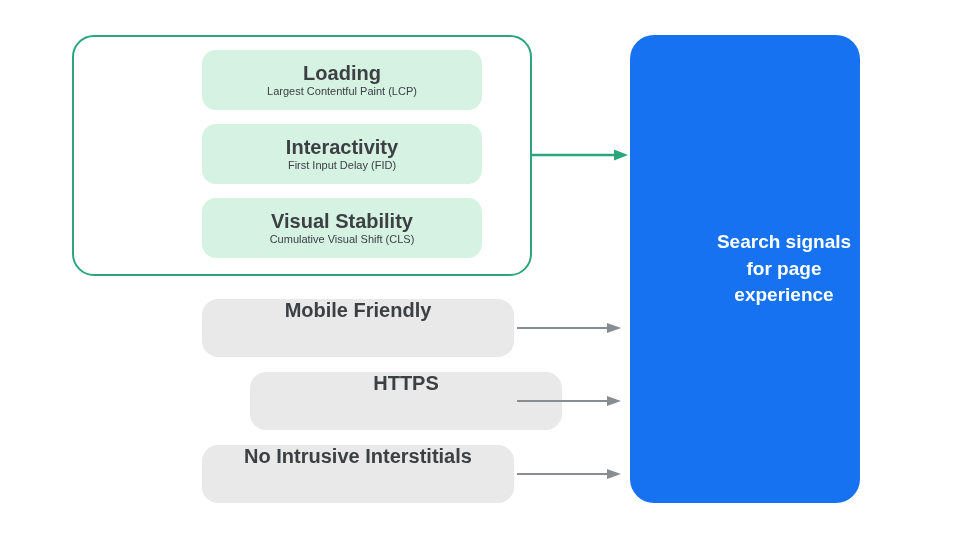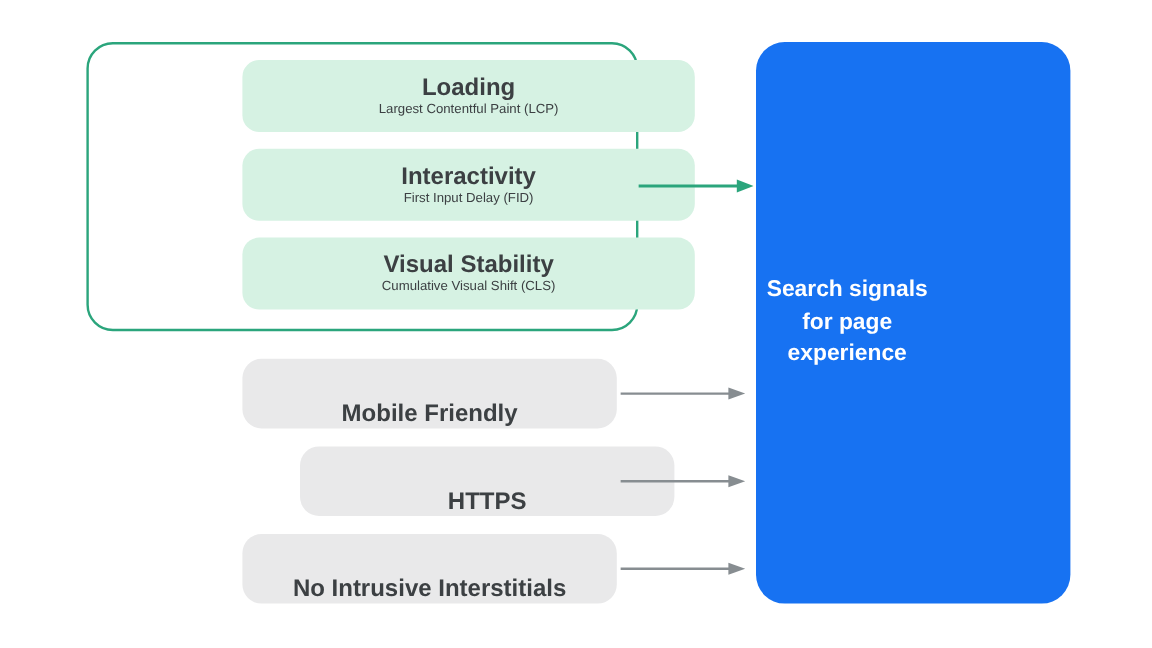--- a/index.html
+++ b/index.html
@@ -31,54 +31,54 @@
   .cwv-label{
     position:absolute;left:0;top:0;
     width:128px;height:100%;
     display:flex;align-items:center;justify-content:center;
     color:var(--teal);
     font-size:23px;font-weight:700;line-height:1.35;
     text-align:center;
   }
   .cwv-label span{display:block;width:78px;}
   .metric-card{
-    position:absolute;left:128px;width:377px;height:60px;
+    position:absolute;left:128px;width:280px;height:60px;
     background:var(--light-green);
     border-radius:14px;
     display:flex;flex-direction:column;align-items:center;justify-content:center;
     text-align:center;
   }
   .metric-card.m0{top:13px;}
   .metric-card.m1{top:87px;}
   .metric-card.m2{top:161px;}
   .metric-title{
     font-size:20px;font-weight:600;color:var(--text-dark);line-height:1.15;
   }
   .metric-subtitle{
     font-size:11px;font-weight:400;color:var(--text-dark);line-height:1.25;
   }
   
   .signal-pill{
     position:absolute;left:202px;width:312px;height:58px;
     background:var(--gray-pill);
     border-radius:16px;
-    display:flex;align-items:flex-end;justify-content:center;
+    display:flex;align-items:flex-start;justify-content:center;
     font-size:20px;font-weight:600;color:var(--text-dark);
     text-align:center;
   }
   .signal-pill.s0{top:299px;}
   .signal-pill.s1{top:372px;margin-left:48px;}
   .signal-pill.s2{top:445px;}
   
   .result-box{
     position:absolute;left:630px;top:35px;
-    width:262px;height:468px;
+    width:230px;height:468px;
     background:var(--blue);
     border-radius:24px;
-    display:flex;align-items:center;justify-content:flex-start;
+    display:flex;align-items:center;justify-content:flex-end;
   }
   .result-box .result-text{
     width:152px;
     color:var(--white-text);
     font-size:19px;font-weight:700;line-height:1.4;
     text-align:center;
   }
   
   .arrow{position:absolute;display:block;}
   .arrow.green{color:var(--teal);}

